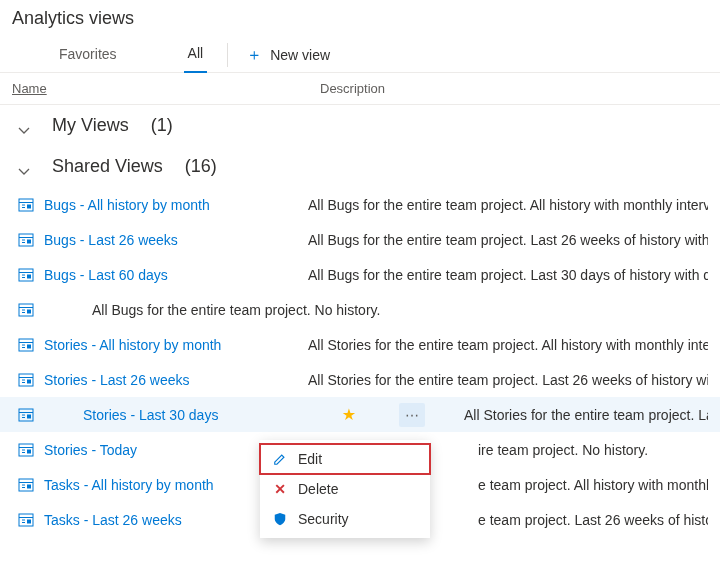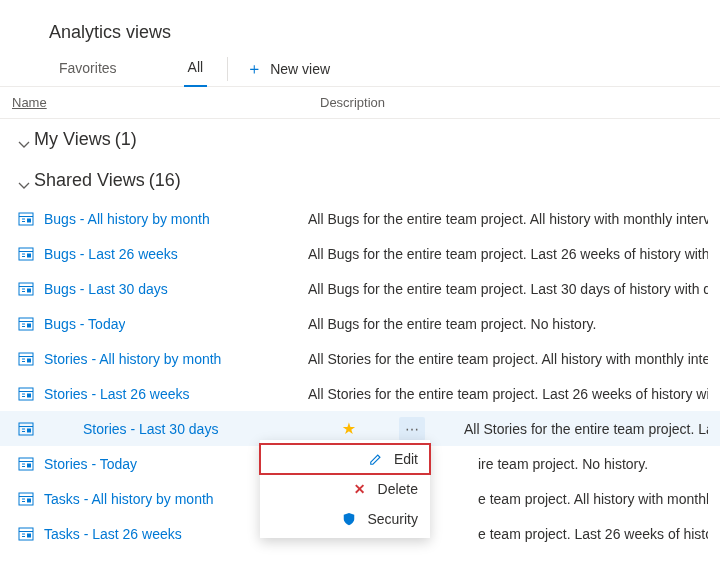--- a/index.html
+++ b/index.html
@@ -5,21 +5,21 @@
   * { box-sizing: border-box; }
   body {
     margin: 0;
     font-family: "Segoe UI", -apple-system, sans-serif;
     font-size: 14px;
     color: #323130;
     width: 720px;
     overflow: hidden;
     background: #fff;
   }
-  .header { padding: 22px 12px 0 12px; margin-left: 37px; }
+  .header { padding: 8px 12px 0 12px; }
   .title { font-size: 18px; font-weight: 400; color: #323130; }
   .toolbar {
     display: flex;
     align-items: center;
     padding: 8px 12px 0 12px;
     border-bottom: 1px solid #edebe9;
     height: 44px;
   }
   .tab {
     padding: 8px 4px 10px 4px;
@@ -53,21 +53,21 @@
     padding: 8px 12px;
     border-bottom: 1px solid #edebe9;
     color: #605e5c;
     font-size: 13px;
   }
   .col-name { width: 308px; text-decoration: underline; }
   .col-desc { flex: 1; }
   .section {
     display: flex;
     align-items: center;
-    gap: 4px;
+    gap: 22px;
     padding: 10px 12px 10px 18px;
     font-size: 18px;
     color: #323130;
     cursor: pointer;
   }
   .chev {
     width: 12px; height: 12px;
     display: inline-block;
   }
   .chev svg { width: 12px; height: 12px; fill: #605e5c; }
@@ -111,21 +111,20 @@
     background:#fff;
     box-shadow: 0 4px 12px rgba(0,0,0,0.18);
     padding:4px 0;
     z-index:10;
   }
   .mitem {
     display:flex; align-items:center; gap:10px;
     padding:7px 12px;
     cursor:pointer;
     font-size:14px;
-    justify-content:flex-end;
   }
   .mitem .mi { width:16px; height:16px; display:flex; align-items:center; justify-content:center; }
   .red-hl { outline:2px solid #d13438; outline-offset:-1px; }
   .pencil { color:#0078d4; }
   .xmark { color:#d13438; font-weight:600; }
   .shield svg { width:14px; height:14px; fill:#0078d4; }
 </style>
 </head>
 <body>
 
@@ -199,36 +198,33 @@
     </div>
     <div class="row">
       <span class="vicon"><svg viewBox="0 0 16 16">
           <rect x="1" y="2" width="14" height="12" fill="none" stroke="#0078d4" stroke-width="1"></rect>
           <line x1="1" y1="5.5" x2="15" y2="5.5" stroke="#0078d4" stroke-width="1"></line>
           <line x1="4" y1="8" x2="7" y2="8" stroke="#0078d4" stroke-width="1"></line>
           <line x1="4" y1="10.5" x2="7" y2="10.5" stroke="#0078d4" stroke-width="1"></line>
           <rect x="9" y="7.5" width="4" height="4" fill="#0078d4"></rect>
         </svg></span>
       <div class="name-area">
-        <span class="link">Bugs - Last 30 days</span>
+        <span class="link">Bugs - Last 60 days</span>
       </div>
       <span class="spacer-actions"></span>
       <div class="desc">All Bugs for the entire team project. Last 30 days of history with daily</div>
     </div>
     <div class="row">
       <span class="vicon"><svg viewBox="0 0 16 16">
           <rect x="1" y="2" width="14" height="12" fill="none" stroke="#0078d4" stroke-width="1"></rect>
           <line x1="1" y1="5.5" x2="15" y2="5.5" stroke="#0078d4" stroke-width="1"></line>
           <line x1="4" y1="8" x2="7" y2="8" stroke="#0078d4" stroke-width="1"></line>
           <line x1="4" y1="10.5" x2="7" y2="10.5" stroke="#0078d4" stroke-width="1"></line>
           <rect x="9" y="7.5" width="4" height="4" fill="#0078d4"></rect>
         </svg></span>
-      <div class="name-area">
-        <span class="link">Bugs - Today</span>
-      </div>
       <span class="spacer-actions"></span>
       <div class="desc">All Bugs for the entire team project. No history.</div>
     </div>
     <div class="row">
       <span class="vicon"><svg viewBox="0 0 16 16">
           <rect x="1" y="2" width="14" height="12" fill="none" stroke="#0078d4" stroke-width="1"></rect>
           <line x1="1" y1="5.5" x2="15" y2="5.5" stroke="#0078d4" stroke-width="1"></line>
           <line x1="4" y1="8" x2="7" y2="8" stroke="#0078d4" stroke-width="1"></line>
           <line x1="4" y1="10.5" x2="7" y2="10.5" stroke="#0078d4" stroke-width="1"></line>
           <rect x="9" y="7.5" width="4" height="4" fill="#0078d4"></rect>

